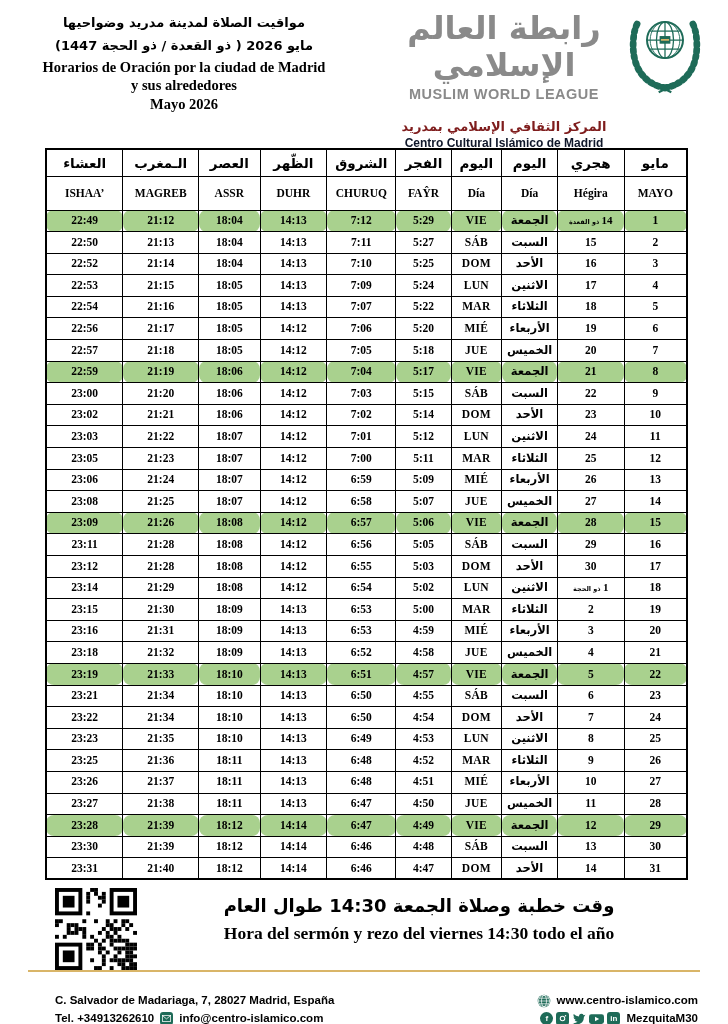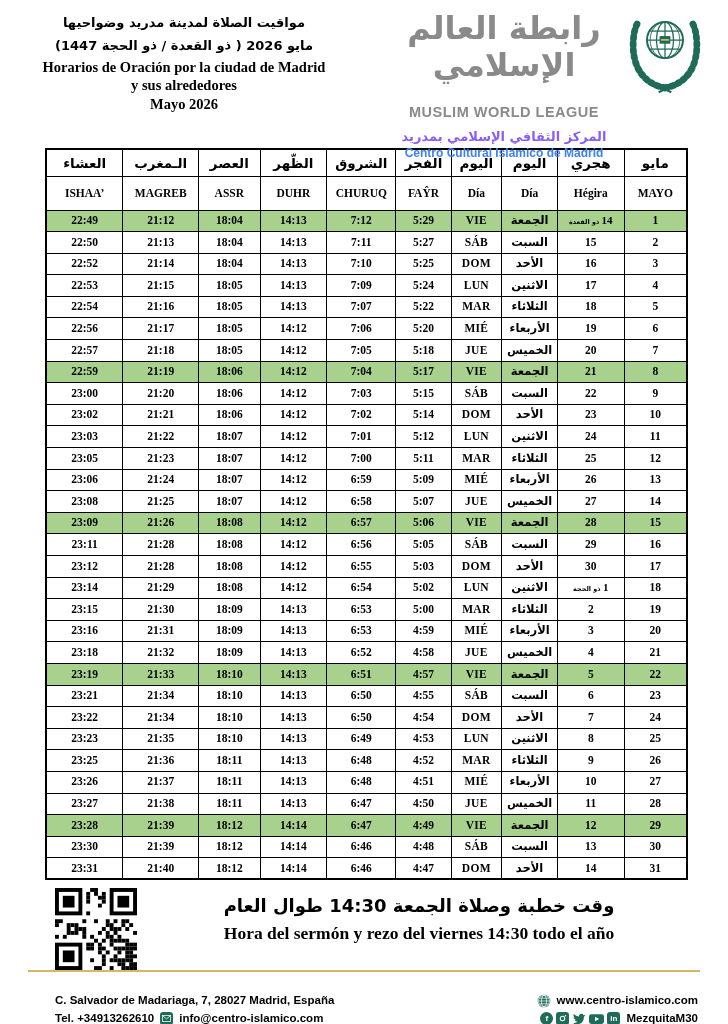--- a/index.html
+++ b/index.html
@@ -11,37 +11,37 @@
   }
   .ar { font-family:"DejaVu Sans", sans-serif; }
 
   
   .header { display:flex; justify-content:space-between; padding:2px 18px 0 28px; height:140px; }
   .hdr-left { width:312px; text-align:center; padding-top:10px; }
   .hdr-left .ar-t { font-size:13px; font-weight:bold; line-height:1.75; }
   .hdr-left .es-t { font-size:14.5px; font-weight:bold; line-height:1.3; }
   .org-block { position:relative; width:316px; padding-right:96px; text-align:center; }
   .calligraphy { color:#8a8a8a; font-weight:bold; font-size:32px; line-height:1.15; padding-top:8px; min-height:60px; }
-  .mwl { color:#8a8a8a; font-weight:bold; font-size:14.5px; letter-spacing:0.5px; font-family:"Liberation Sans", sans-serif; margin-top:20px; white-space:nowrap; }
-  .center-ar { color:#8b5cf6; font-weight:bold; font-size:13px; margin-top:9px; }
-  .center-es { color:#3b82f6; font-weight:bold; font-size:12px; font-family:"Liberation Sans", sans-serif; margin-top:2px; white-space:nowrap; }
+  .mwl { color:#8a8a8a; font-weight:bold; font-size:14.5px; letter-spacing:0.5px; font-family:"Liberation Sans", sans-serif; margin-top:2px; white-space:nowrap; }
+  .center-ar { color:#7f1d1d; font-weight:bold; font-size:13px; margin-top:17px; }
+  .center-es { color:#0f172a; font-weight:bold; font-size:12px; font-family:"Liberation Sans", sans-serif; margin-top:2px; white-space:nowrap; }
   .mwl-logo { position:absolute; right:0; top:2px; }
 
   
   .table-wrap { padding:8px 40px 0 45px; }
   table.prayer { border-collapse:collapse; width:643px; table-layout:fixed; border:2.5px solid #000; }
   table.prayer th, table.prayer td { border:1.4px solid #000; text-align:center; padding:0; overflow:hidden; white-space:nowrap; }
   tr.h-ar th { height:27px; font-size:13.5px; font-weight:bold; }
   tr.h-la th { height:34px; font-size:11.5px; font-weight:bold; font-family:"Liberation Serif", serif; }
   table.prayer tbody td { height:21.6px; font-size:11.5px; font-weight:bold; line-height:1; }
   td.dia { font-weight:normal; font-size:11px; letter-spacing:0.3px; }
   td.dia-ar { font-size:10.5px; }
   td.hegira .hmonth { font-size:6.5px; font-weight:bold; }
   td.hegira .hnum { font-size:11px; font-weight:bold; }
-  tr.friday td { background:#a9d18e; }
+  tr.friday td { background:#a9d18e;border-radius:8px; }
 
   
   .note-section { position:relative; height:96px; margin-top:4px; }
   .qr { position:absolute; left:55px; top:4px; width:82px; height:82px; background:#fff; }
   .note-texts { position:absolute; left:140px; right:30px; top:8px; text-align:center; }
   .note-ar { font-size:18px; font-weight:bold; line-height:1.5; }
   .note-es { font-size:17.5px; font-weight:bold; margin-top:4px; }
 
   
   .footer { position:absolute; left:0; right:0; bottom:0; height:54px; }

